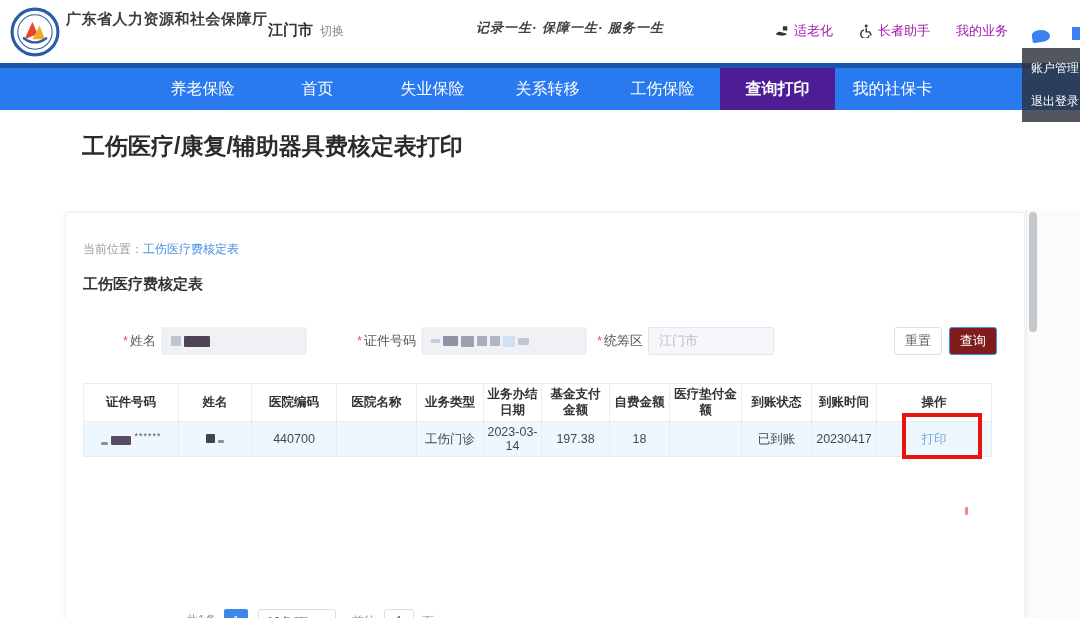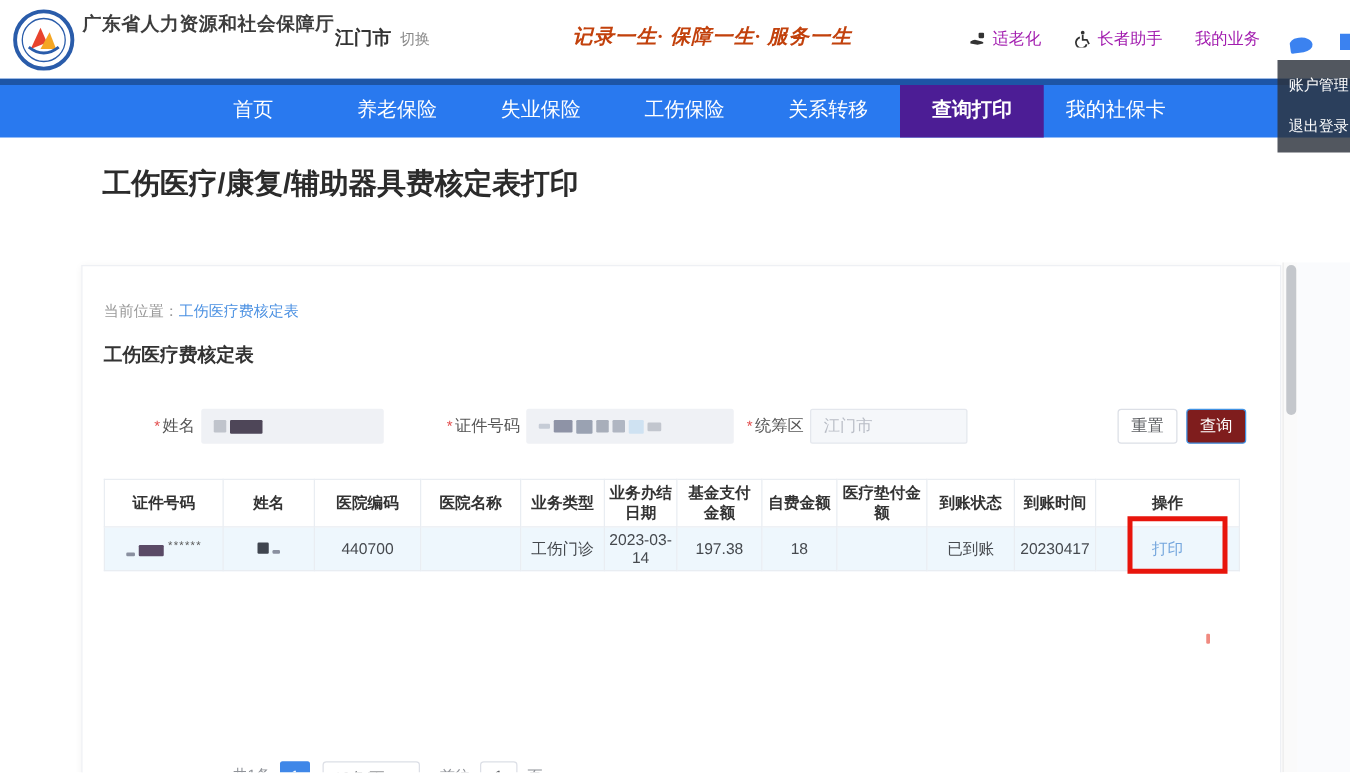--- a/index.html
+++ b/index.html
@@ -9,22 +9,22 @@
   
   .top-header { position:absolute; left:0; top:0; width:1080px; height:63px; background:#fff; }
   .logo { position:absolute; left:10px; top:7px; width:50px; height:50px; }
   .org-name { position:absolute; left:66px; top:10px; color:#3d3d3d; }
   .org-line1 { font-size:15px; font-weight:bold; letter-spacing:.5px; }
   .org-line2 { font-size:16px; font-weight:bold; letter-spacing:3px; margin-top:3px; }
   .city-switch { position:absolute; left:268px; top:21px; display:flex; align-items:baseline; gap:7px; }
   .city { font-size:15px; font-weight:bold; color:#333; }
   .switch { font-size:12px; color:#8a8a8a; }
   .slogan { position:absolute; left:425px; top:19px; width:290px; text-align:center;
-            font-family:Liberation Serif, serif; font-style:italic; font-weight:bold;
-            font-size:16px; color:#c2410c; letter-spacing:1px; white-space:nowrap; }
+            font-family:Liberation Sans, sans-serif; font-style:italic; font-weight:bold;
+            font-size:13px; color:#404040; letter-spacing:1px; white-space:nowrap; }
   .hdr-menu { position:absolute; right:72px; top:22px; display:flex; gap:26px; align-items:center; }
   .hdr-item { display:flex; align-items:center; gap:5px; font-size:13px; color:#a21caf; cursor:pointer; white-space:nowrap; }
   .pointer-icon { position:absolute; left:1032px; top:30px; width:18px; height:12px; background:#3b82f0;
                   border-radius:60% 90% 70% 20%; transform:rotate(-8deg); }
   .partial-icon { position:absolute; left:1072px; top:27px; width:8px; height:13px; background:#3b82f0; }
 
   
   .main-nav { position:absolute; left:0; top:63px; width:1080px; height:47px; background:#2979ef;
               border-top:5px solid #1d55a6; display:flex; padding-left:145px; }
   .nav-item { width:115px; text-align:center; line-height:42px; color:#fff; font-size:16px;
@@ -131,25 +131,25 @@
       </div>
       <div class="hdr-item">
         <span>我的业务</span>
       </div>
     </div>
     <div class="pointer-icon"></div>
     <div class="partial-icon"></div>
   </header>
 
   <nav class="main-nav">
+    <a class="nav-item">养老保险</a>
     <a class="nav-item">首页</a>
-    <a class="nav-item">养老保险</a>
     <a class="nav-item">失业保险</a>
+    <a class="nav-item">关系转移</a>
     <a class="nav-item">工伤保险</a>
-    <a class="nav-item">关系转移</a>
     <a class="nav-item active">查询打印</a>
     <a class="nav-item">我的社保卡</a>
   </nav>
 
   <div class="account-menu">
     <div class="account-item">账户管理</div>
     <div class="account-item">退出登录</div>
   </div>
 
   <h1 class="page-title">工伤医疗/康复/辅助器具费核定表打印</h1>

